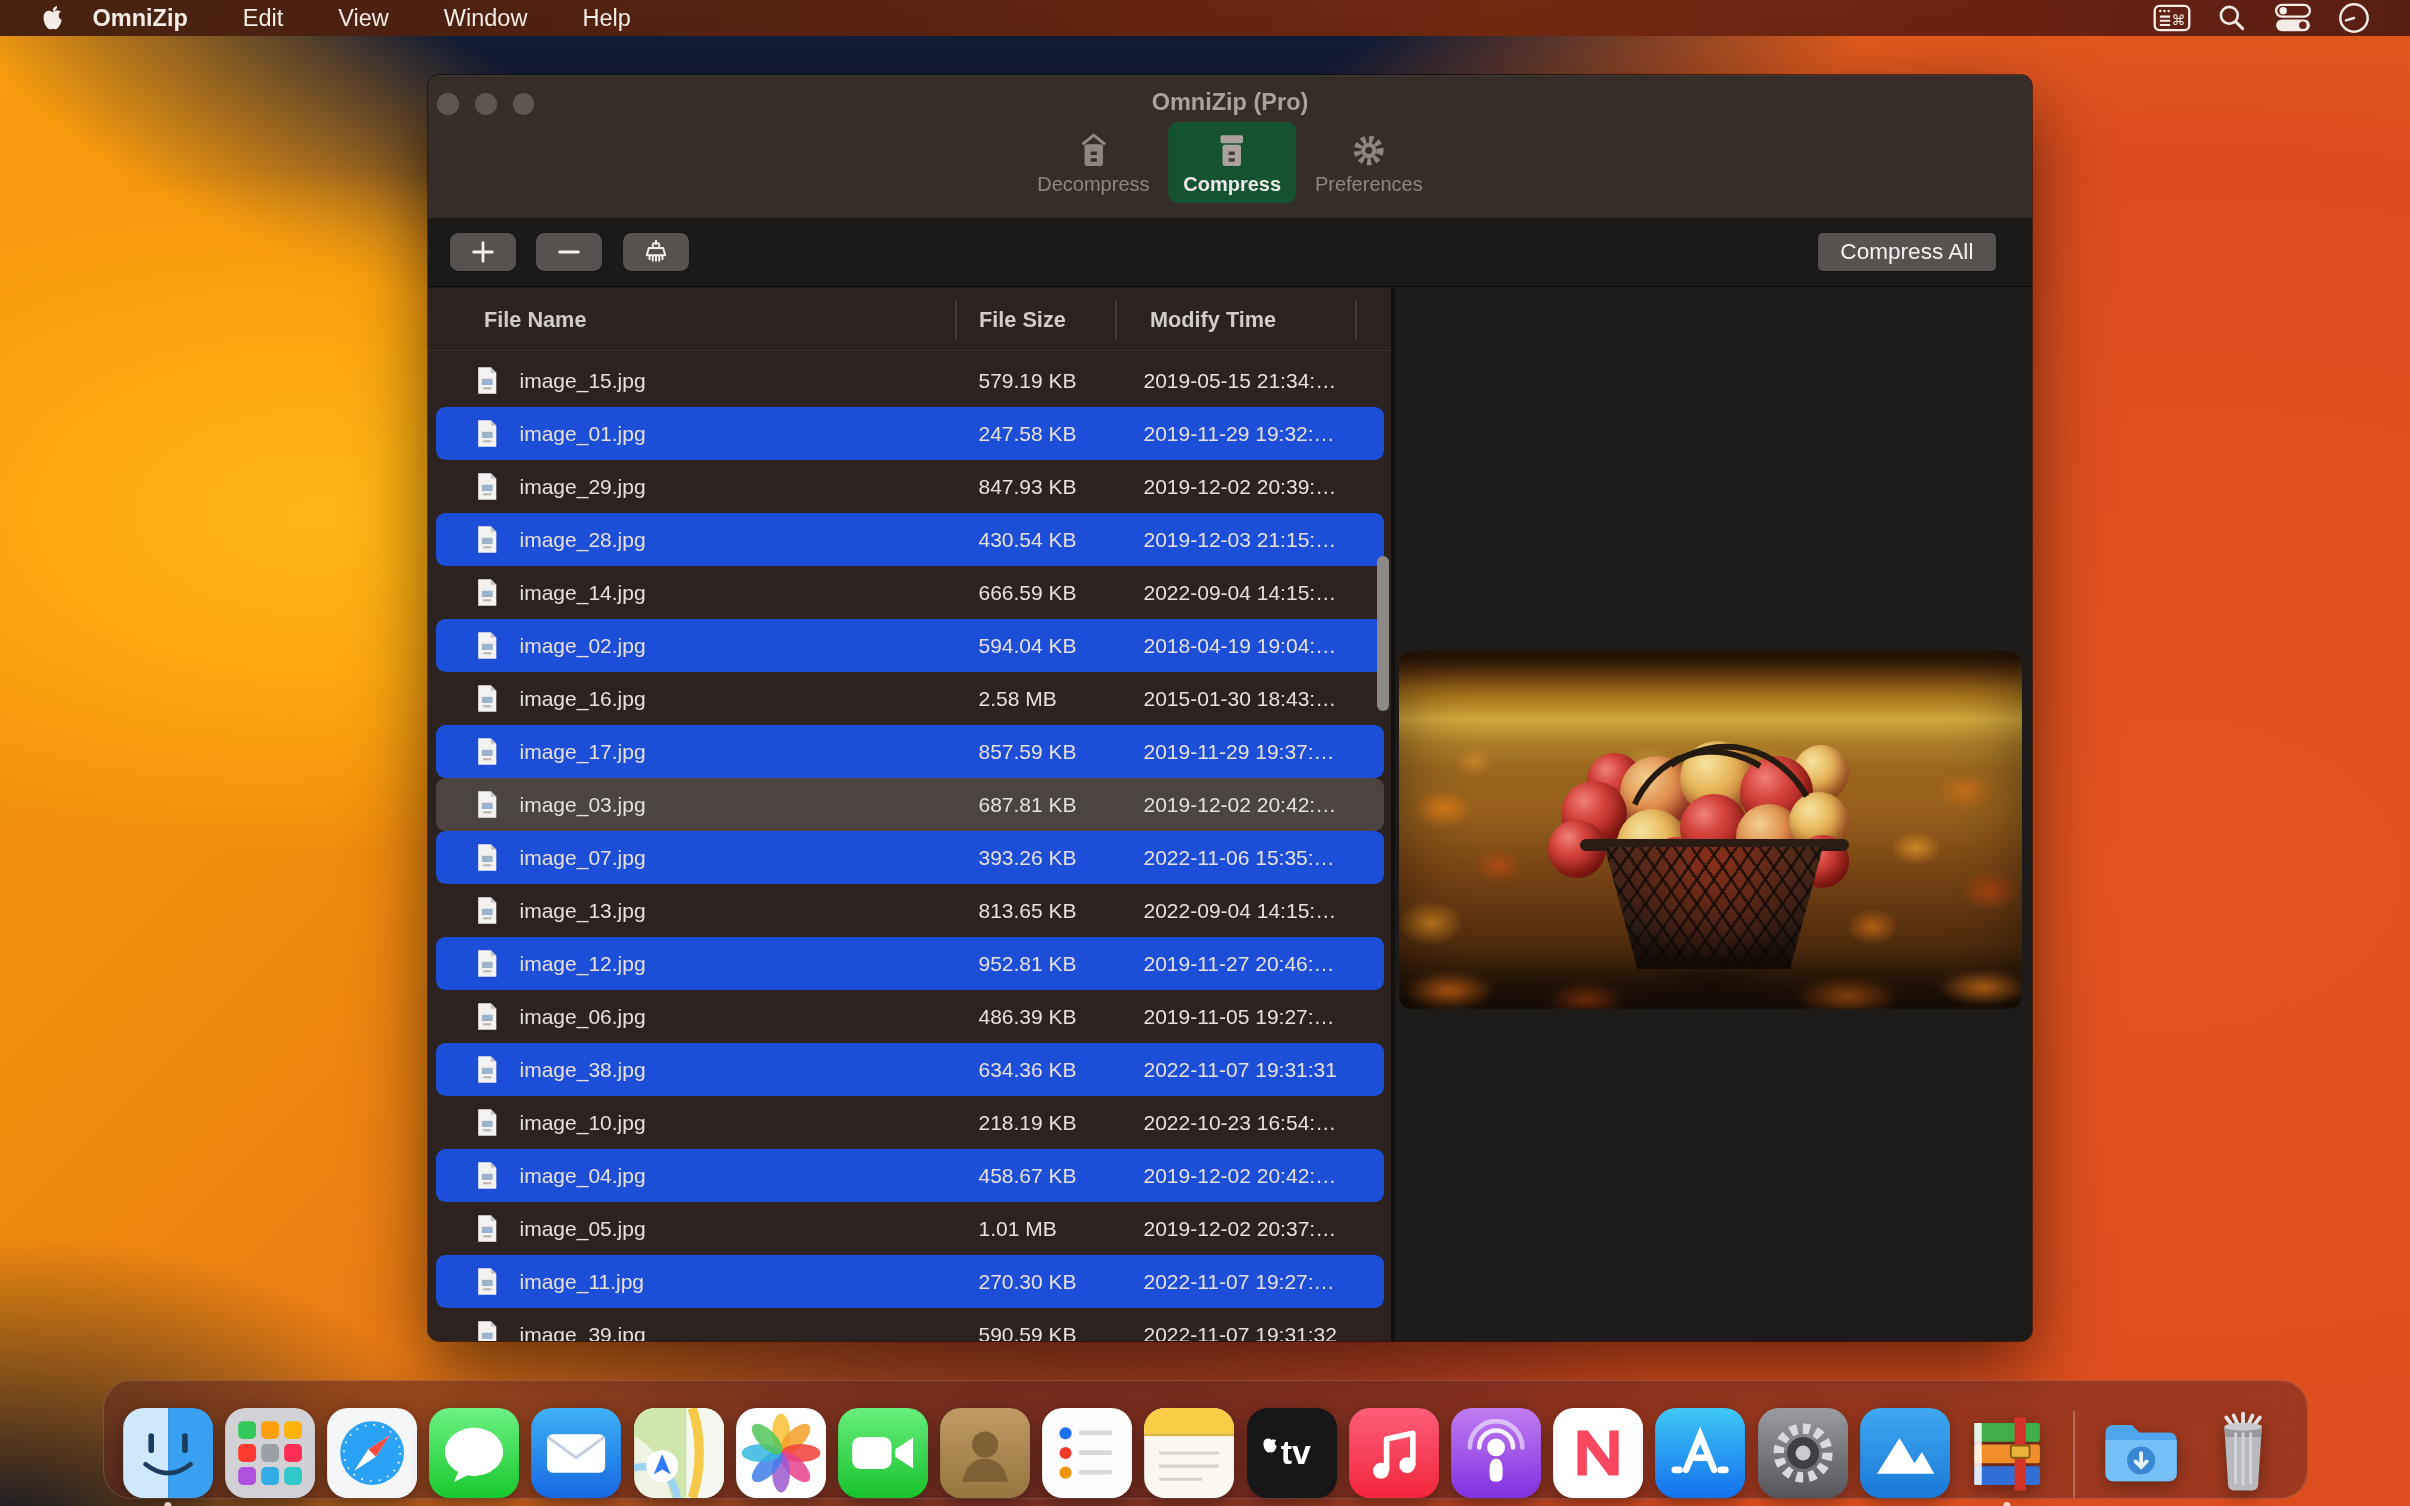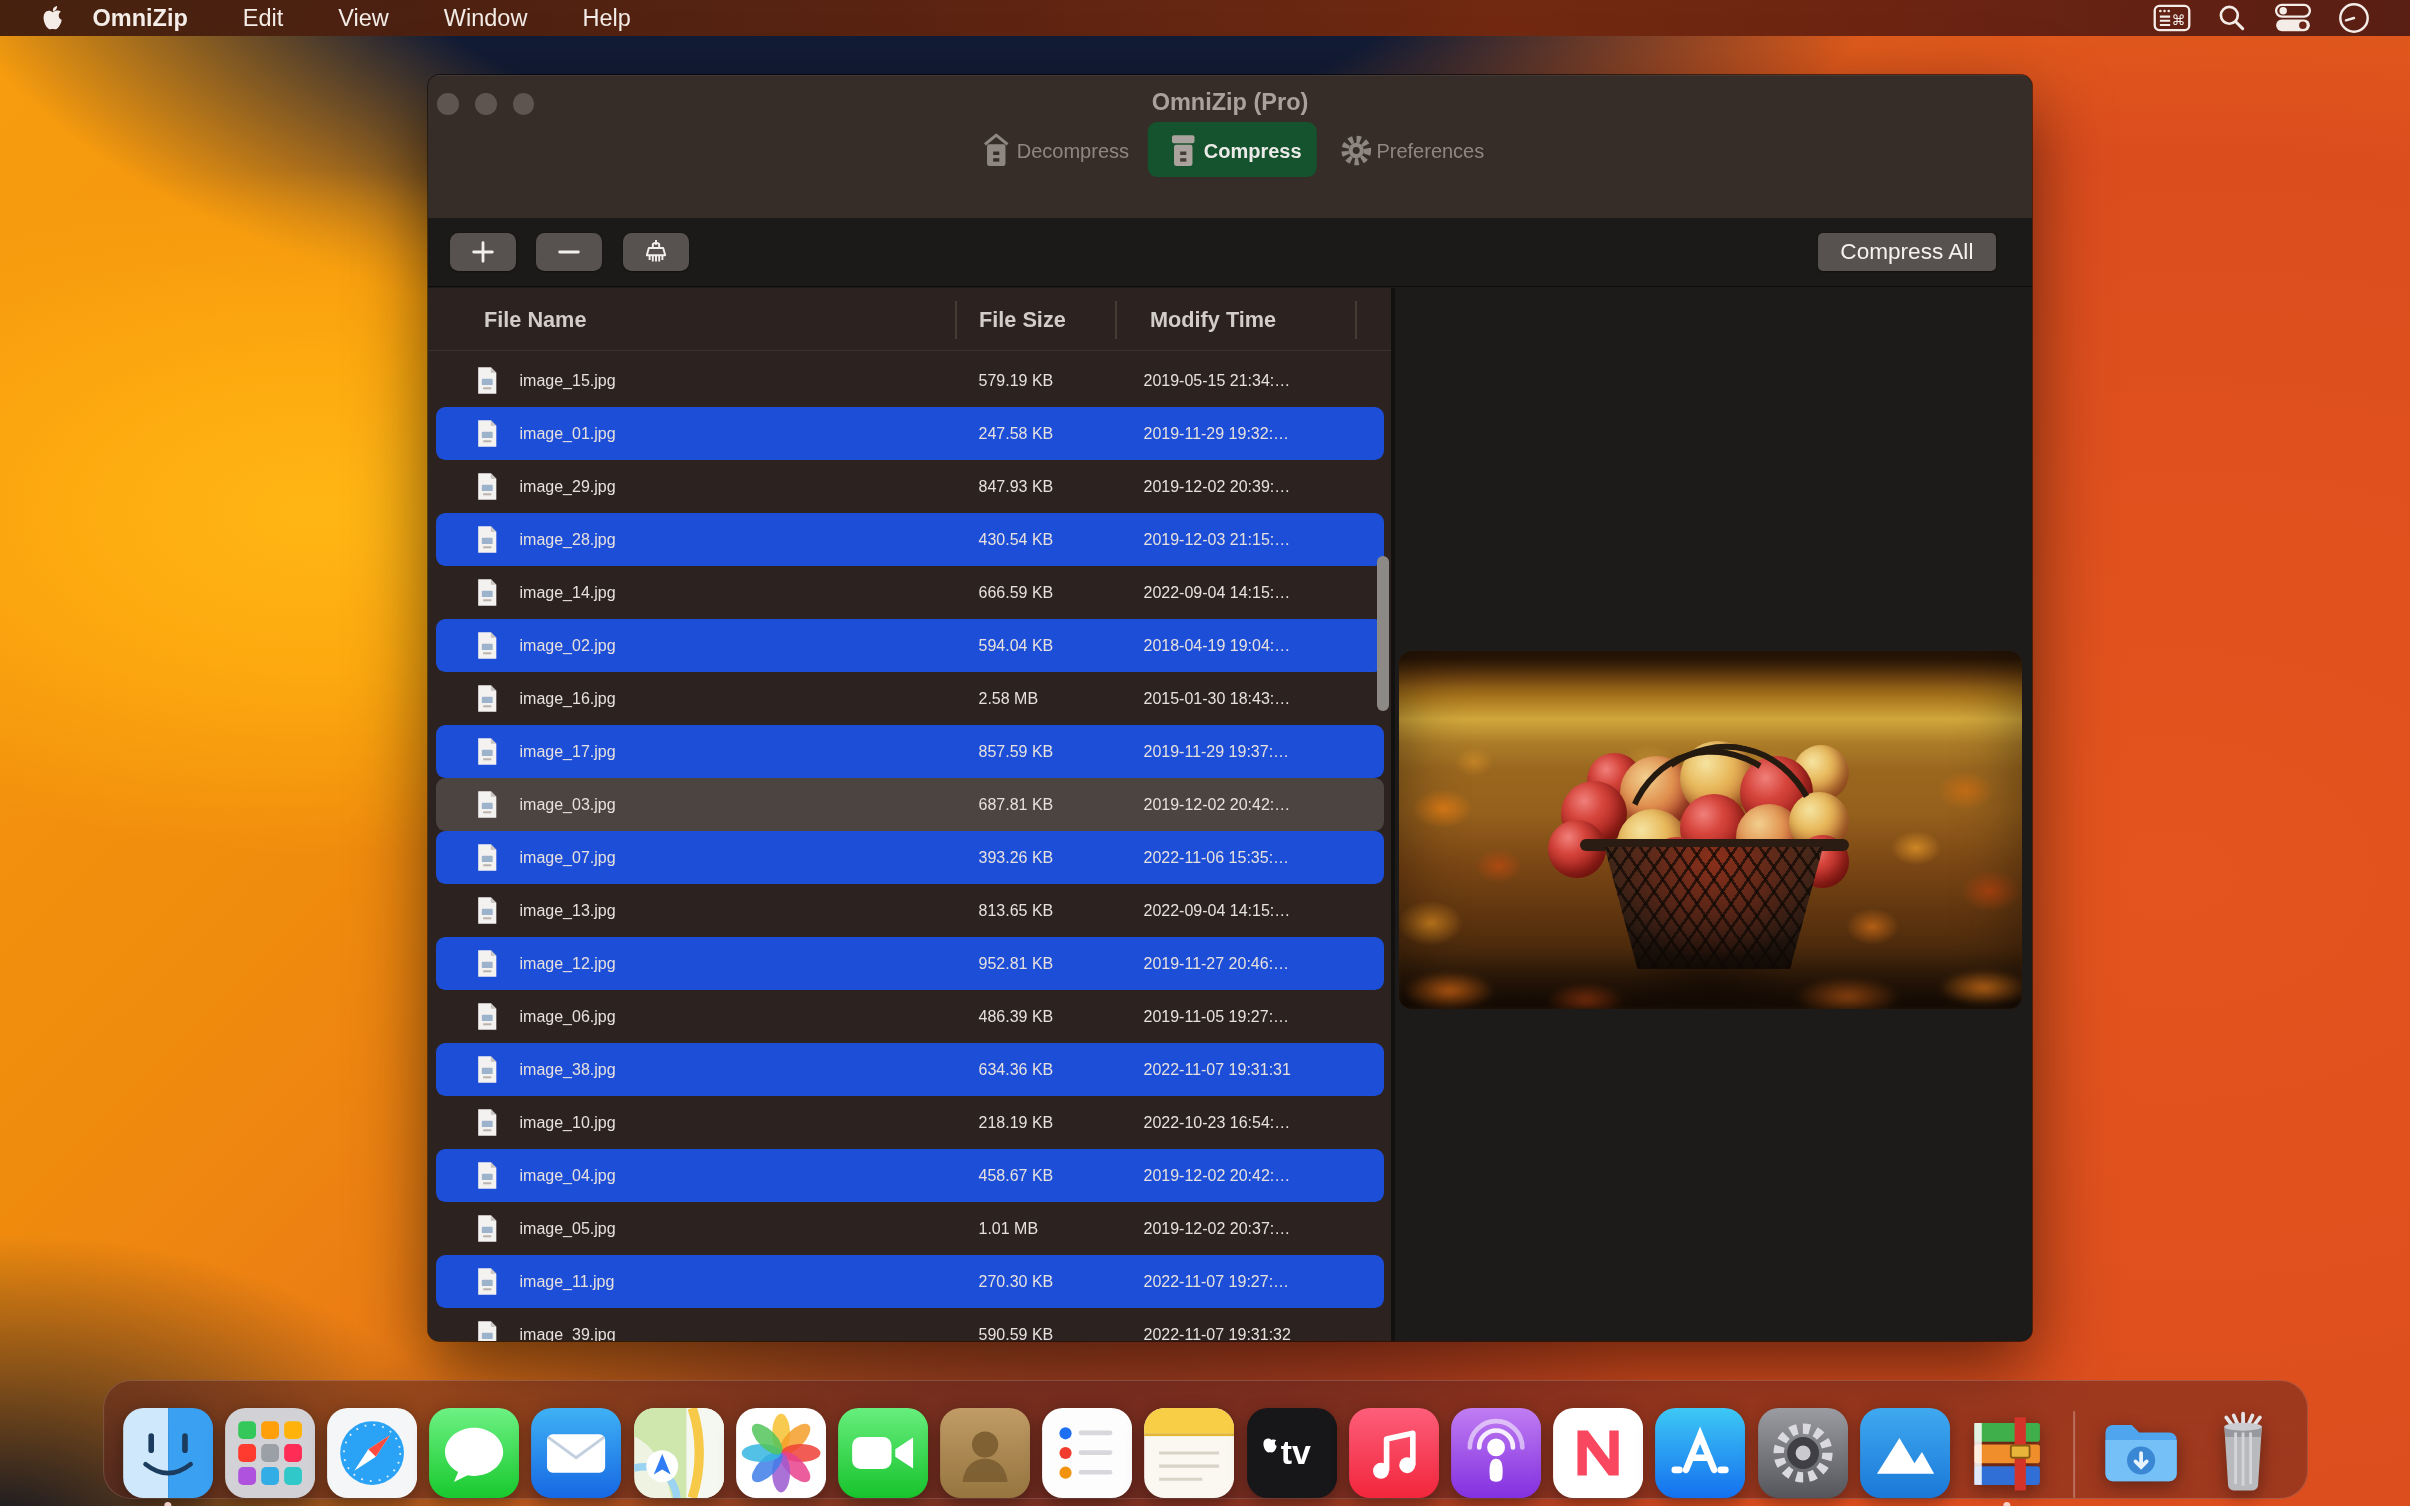--- a/index.html
+++ b/index.html
@@ -29,21 +29,21 @@
   .window{position:absolute;left:428px;top:75px;width:1604px;height:1266px;border-radius:11.3px;
     overflow:hidden;box-shadow:0 28px 75px rgba(0,0,0,.55), 0 0 0 0.9px rgba(0,0,0,.55);
     background:#1d1b1a;}
   .win-header{position:absolute;left:0;top:0;width:100%;height:143px;background:#372d28;
     border-bottom:0.9px solid #0c0a09;box-shadow:inset 0 0.9px 0 rgba(255,255,255,.06);}
   .lights{position:absolute;left:9.4px;top:18px;display:flex;gap:16px;}
   .light{width:21.7px;height:21.7px;border-radius:50%;background:#5e5551;}
   .wtitle{position:absolute;left:0;top:14px;width:100%;text-align:center;
     font-size:23.5px;font-weight:700;color:#aca09a;}
   .tabs{position:absolute;left:50%;top:47px;transform:translateX(-50%);display:flex;gap:3.8px;align-items:flex-start;}
-  .tab{display:flex;flex-direction:row;align-items:center;padding:7.5px 15px 6.6px;border-radius:9.4px;color:#847b76;}
+  .tab{display:flex;flex-direction:column;align-items:center;padding:7.5px 15px 6.6px;border-radius:9.4px;color:#847b76;}
   .tab.sel{background:#14532d;color:#b7b0aa;justify-content:center;}
   .tab .ticon{width:41px;height:41px;}
   .tab .tlabel{font-size:20px;margin-top:2.8px;color:#8f8681;}
   .tab.sel .tlabel{color:#eceae8;font-weight:600;}
 
   .toolbar{position:absolute;left:0;top:143px;width:100%;height:68px;background:#1c1a19;border-bottom:1.9px solid #0d0c0b;}
   .tbtn{position:absolute;top:15px;width:66px;height:38px;border-radius:8.5px;background:#57524f;border:none;
     display:flex;align-items:center;justify-content:center;box-shadow:0 0.9px 1.9px rgba(0,0,0,.4);}
   .compress-all{position:absolute;right:36px;top:15px;height:38px;padding:0 22.6px;border-radius:5px;border:none;
     background:#57524f;color:#f4f2f0;font-size:22.6px;font-family:"Liberation Sans",sans-serif;
@@ -59,21 +59,21 @@
   .hname{left:56px;} .hsize{left:551px;} .htime{left:722px;}
   .hdiv{position:absolute;top:9.4px;width:1.9px;height:38px;background:#463c36;}
   .hd1{left:527px;} .hd2{left:687px;} .hd3{left:927px;}
   .thead-sep{position:absolute;left:0;top:62px;width:100%;height:0.9px;background:rgba(255,255,255,.07);}
 
   .rows{position:absolute;left:7.5px;top:66px;width:948px;bottom:0;overflow:hidden;}
   .row{position:relative;height:53px;border-radius:9.4px;}
   .row.alt{background:#1d4ed8;}
   .row.sel{background:#4b4440;}
   .row .ficon{position:absolute;left:39px;top:12.2px;width:24.5px;height:29px;}
-  .row .cell{position:absolute;top:0;line-height:53px;font-size:16px;color:#e6e1de;white-space:nowrap;}
+  .row .cell{position:absolute;top:0;line-height:53px;font-size:21px;color:#e6e1de;white-space:nowrap;}
   .cname{left:84px;} .csize{left:543px;} .ctime{left:708px;}
   .scrollthumb{position:absolute;left:949px;top:268px;width:12.2px;height:155px;border-radius:6.6px;background:#8d8986;}
 
   
   .photo{position:absolute;left:3.8px;top:363px;width:623px;height:358px;border-radius:13px;overflow:hidden;
     background:
       linear-gradient(180deg, rgba(25,12,5,.4) 0%, rgba(0,0,0,0) 10%),
       linear-gradient(180deg, #3a2008 2%, #7c4a12 7%, #ae7a1e 13%, #d2a83c 19%, rgba(210,168,60,.28) 26%, rgba(0,0,0,0) 33%),
       radial-gradient(43px 28px at 7% 44%, rgba(228,126,20,.85), rgba(0,0,0,0) 70%),
       radial-gradient(34px 24.5px at 16% 60%, rgba(184,74,16,.8), rgba(0,0,0,0) 70%),

